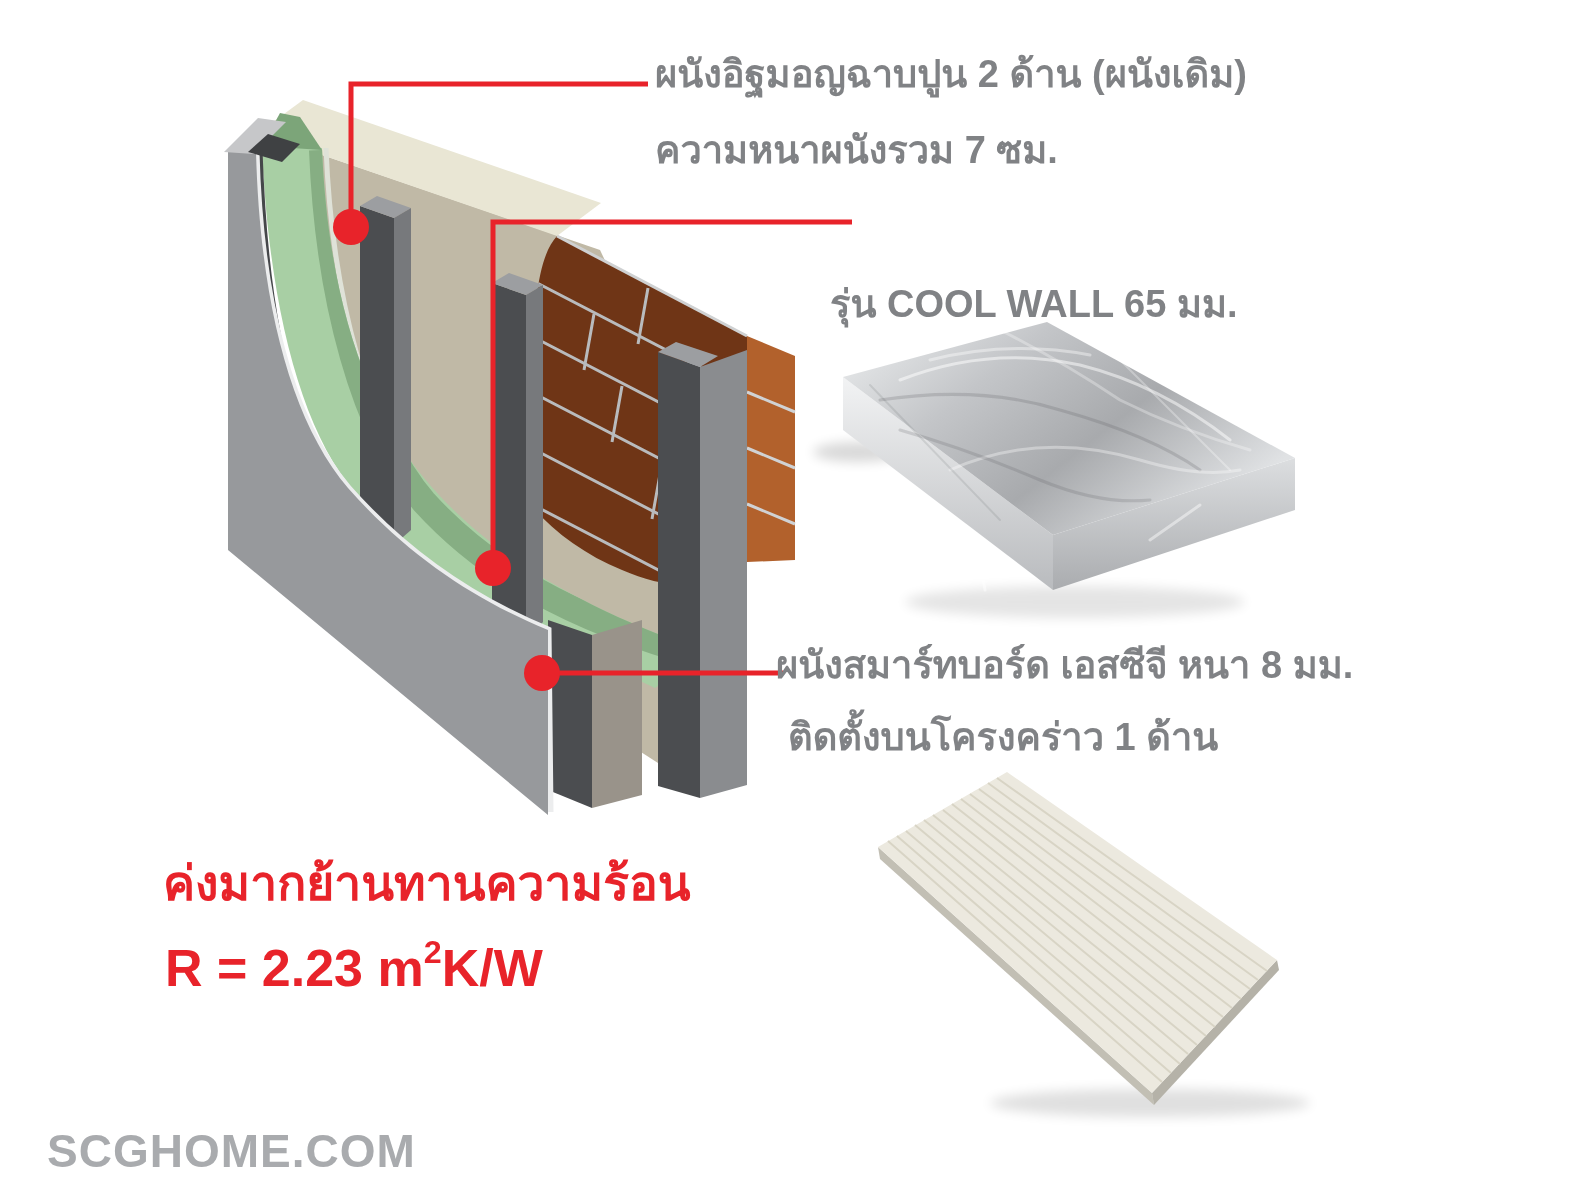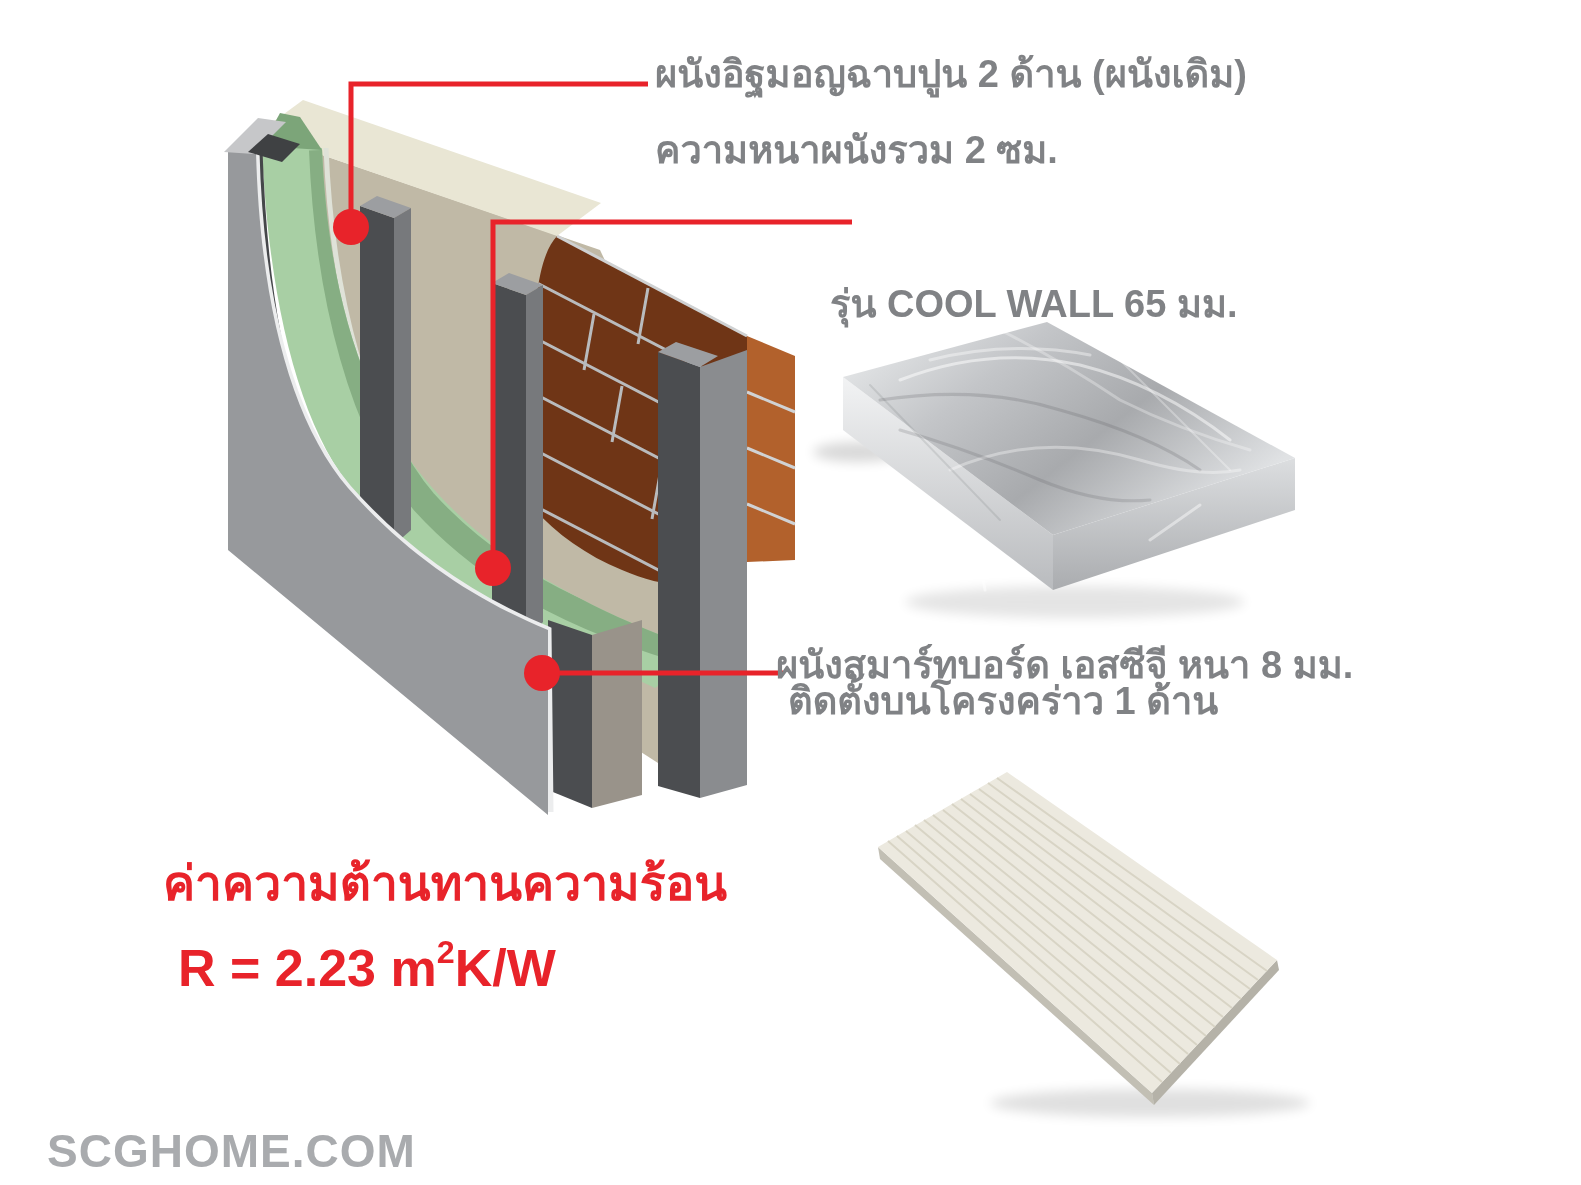--- a/index.html
+++ b/index.html
@@ -162,26 +162,26 @@
       <path class="s-red" d="M 648,84 L 351,84 L 351,227"></path>
       <path class="s-red" d="M 852,222 L 493,222 L 493,568"></path>
       <path class="s-red" d="M 783,673 L 542,673"></path>
       <circle class="dot" cx="351" cy="227" r="18"></circle>
       <circle class="dot" cx="493" cy="568" r="18"></circle>
       <circle class="dot" cx="542" cy="673" r="18"></circle>
     </g>
   </svg>
 
   <div class="lbl" style="left:655px;top:52px">ผนังอิฐมอญฉาบปูน 2 ด้าน (ผนังเดิม)</div>
-  <div class="lbl" style="left:655px;top:128px">ความหนาผนังรวม 2 ซม.</div>
+  <div class="lbl" style="left:655px;top:128px">ความหนาผนังรวม 7 ซม.</div>
 
   <div class="lbl" style="left:830px;top:282px">รุ่น COOL WALL 65 มม.</div>
 
   <div class="lbl" style="left:776px;top:643px">ผนังสมาร์ทบอร์ด เอสซีจี หนา 8 มม.</div>
-  <div class="lbl" style="left:788px;top:679px">ติดตั้งบนโครงคร่าว 1 ด้าน</div>
+  <div class="lbl" style="left:788px;top:715px">ติดตั้งบนโครงคร่าว 1 ด้าน</div>
 
-  <div class="red-heading" style="left:163px;top:845px">ค่าความต้านทานความร้อน</div>
-  <div class="r-line" style="left:178px;top:938px">
+  <div class="red-heading" style="left:163px;top:845px">ค่งมากย้านทานความร้อน</div>
+  <div class="r-line" style="left:165px;top:938px">
     <span>R = 2.23 m</span><sup>2</sup><span>K/W</span>
   </div>
 
   <div class="watermark" style="left:47px;top:1124px">SCGHOME.COM</div>
 </div>
 
 </body></html>

